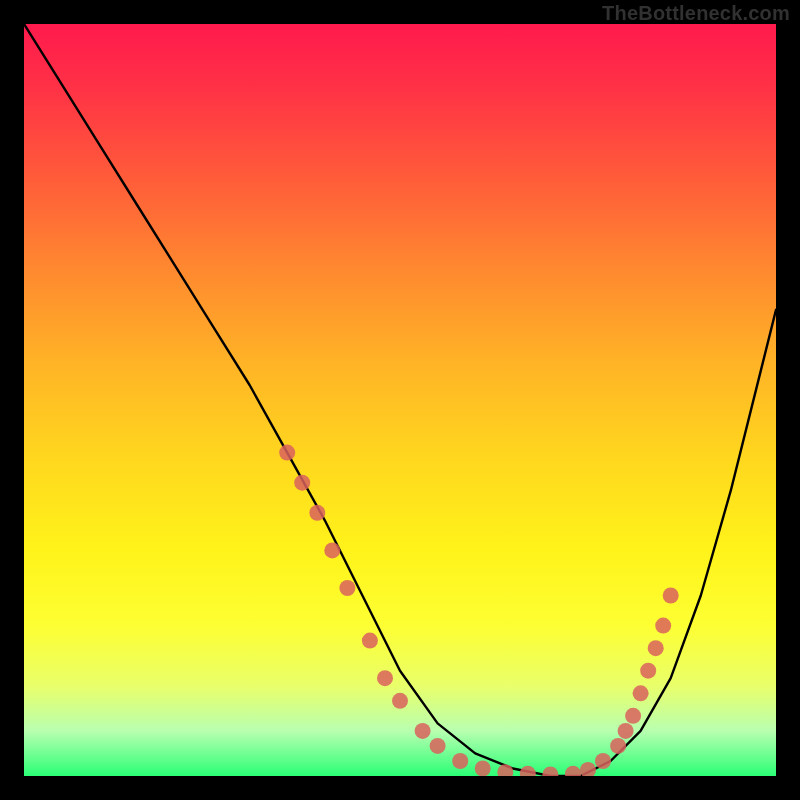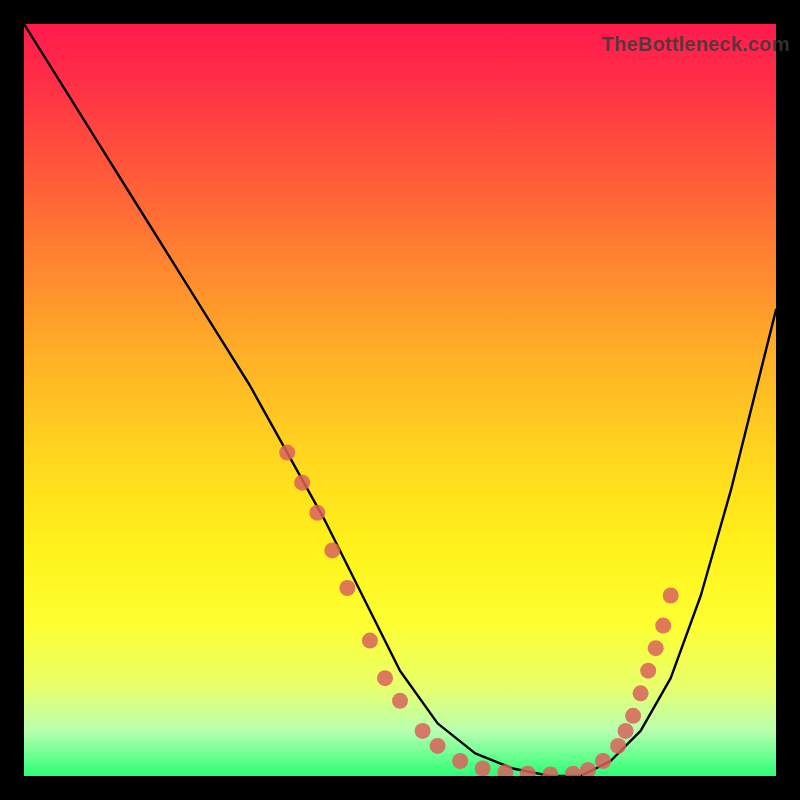--- a/index.html
+++ b/index.html
@@ -33,21 +33,20 @@
   .watermark {
     position: absolute;
     top: 2px;
     right: 10px;
     color: #3a3a3a;
     font-size: 20px;
     font-weight: 600;
     letter-spacing: 0.2px;
     opacity: 0.85;
     user-select: none;
-    margin-top: 31px;
   }
   svg.curve {
     position: absolute;
     left: 0;
     top: 0;
     width: 752px;
     height: 752px;
     pointer-events: none;
   }
 </style>

